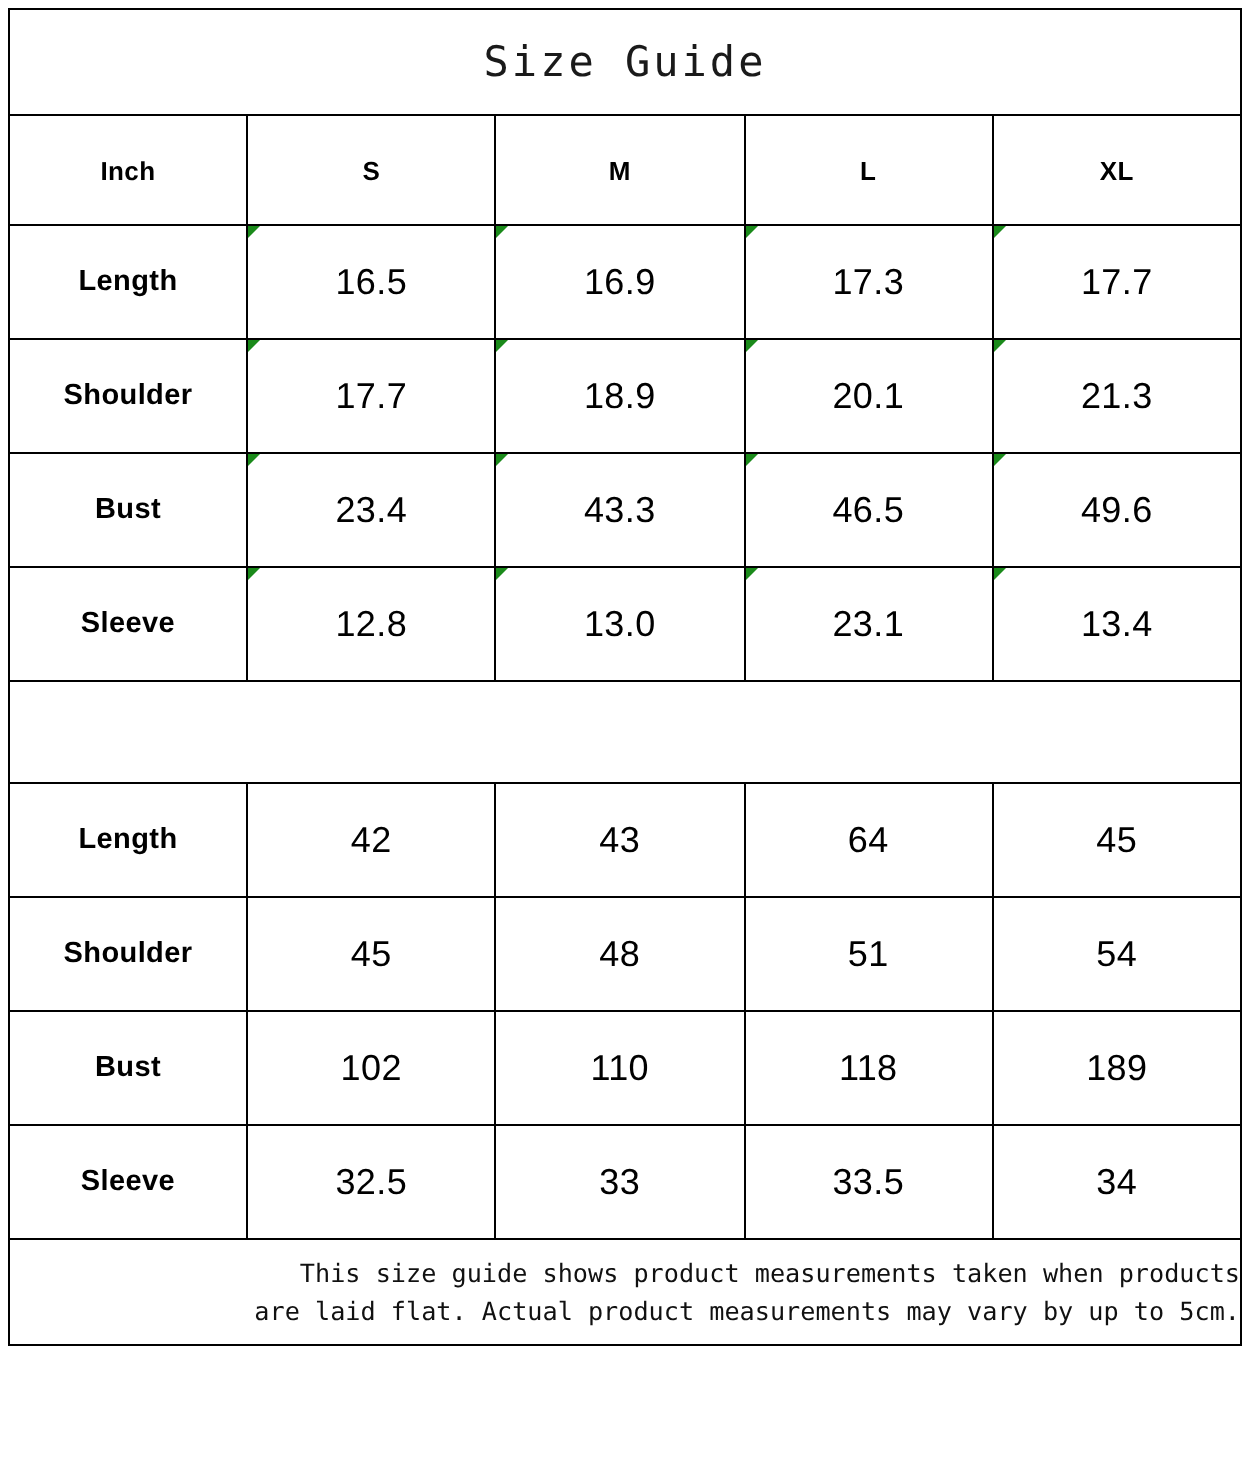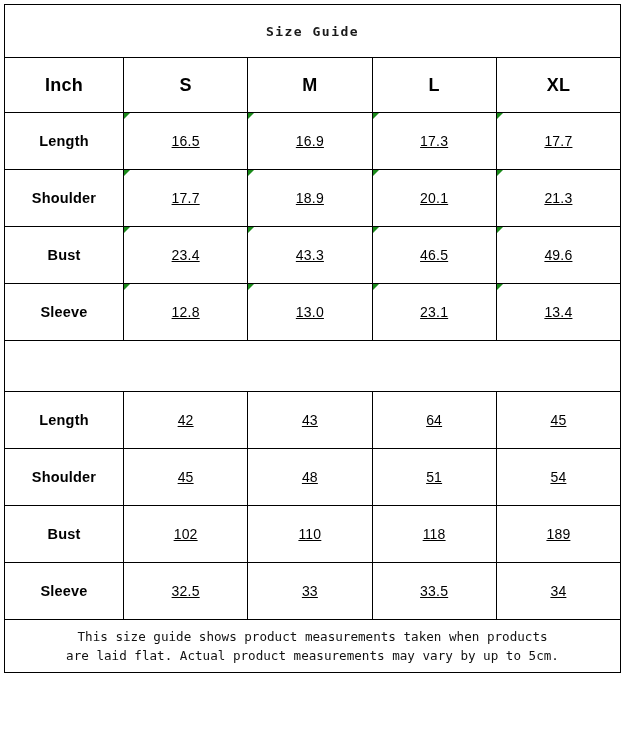--- a/index.html
+++ b/index.html
@@ -38,48 +38,47 @@
   }
 
   
   col.c-label { width: 119px; }
   col.c-size  { width: 124.25px; }
 
   
   .title-cell {
     height: 52px;
     font-family: "DejaVu Sans Mono", "Liberation Mono", monospace;
-    font-size: 13px;
-    font-weight: 700;
+    font-size: 21px;
+    font-weight: 400;
     letter-spacing: 1.5px;
     color: #1a1a1a;
   }
 
   
   .hdr-cell {
     height: 54px;
-    font-size: 18px;
+    font-size: 13px;
     font-weight: bold;
     letter-spacing: 0.2px;
   }
 
   
   .row-label {
     height: 56px;
     font-size: 14.5px;
     font-weight: bold;
     letter-spacing: 0.2px;
     border-radius: 24px;
   }
   .val-cell {
     height: 56px;
-    font-size: 14px;
+    font-size: 18px;
     font-weight: 400;
     letter-spacing: 0.2px;
-    text-decoration: underline;
   }
 
   
   .val-cell.flag::before {
     content: "";
     position: absolute;
     top: 0;
     left: 0;
     width: 0;
     height: 0;
@@ -97,21 +96,21 @@
   .note-cell {
     height: 52px;
     font-family: "DejaVu Sans Mono", "Liberation Mono", monospace;
     font-size: 12.6px;
     line-height: 19px;
     font-weight: 400;
     letter-spacing: 0px;
     padding: 2px 6px;
     color: #111111;
   }
-  .note-line { display: block; white-space: nowrap; }
+  .note-line { display: block; white-space: nowrap; text-align: right; }
 </style>
 </head>
 <body>
 
 <div class="size-guide">
   <table class="guide">
     <colgroup>
       <col class="c-label">
       <col class="c-size">
       <col class="c-size">

